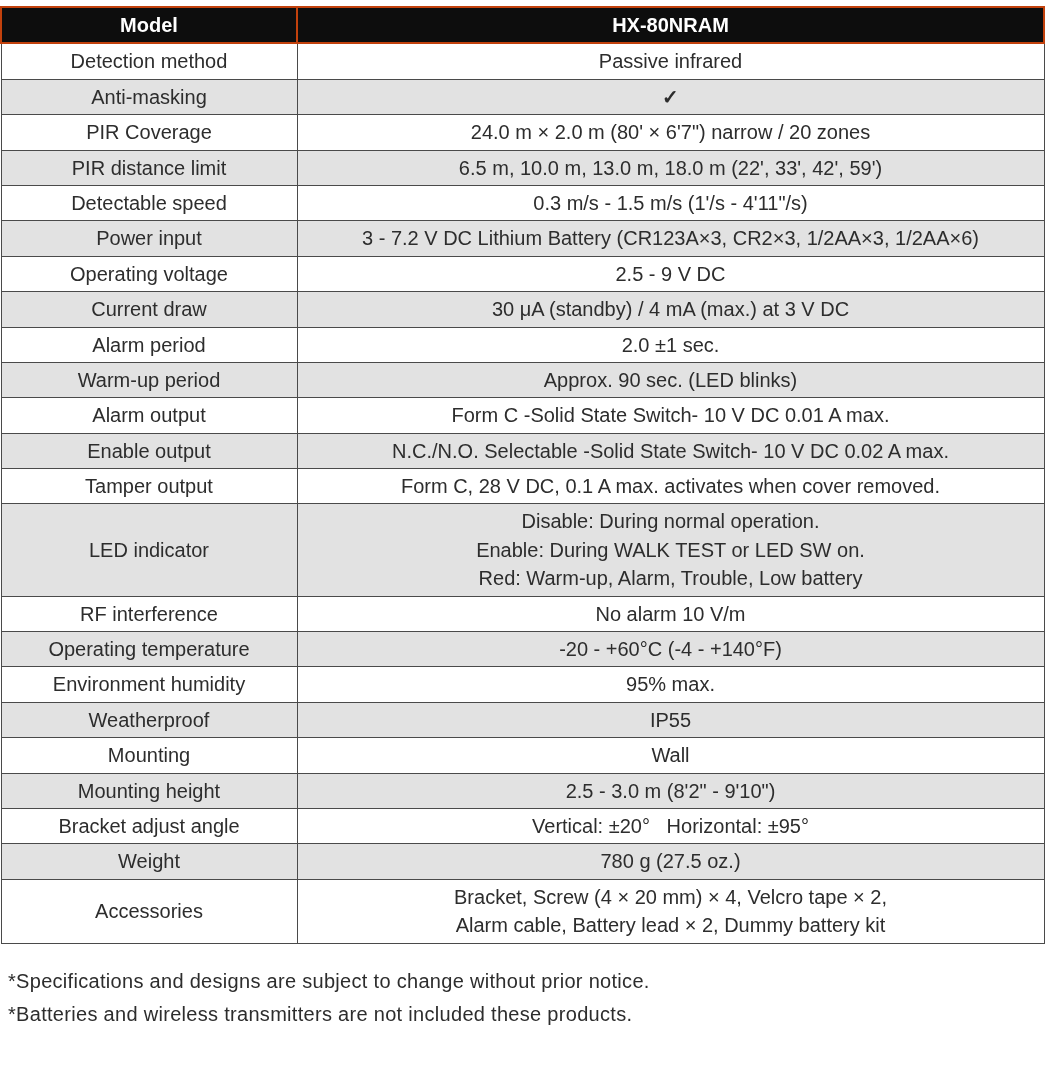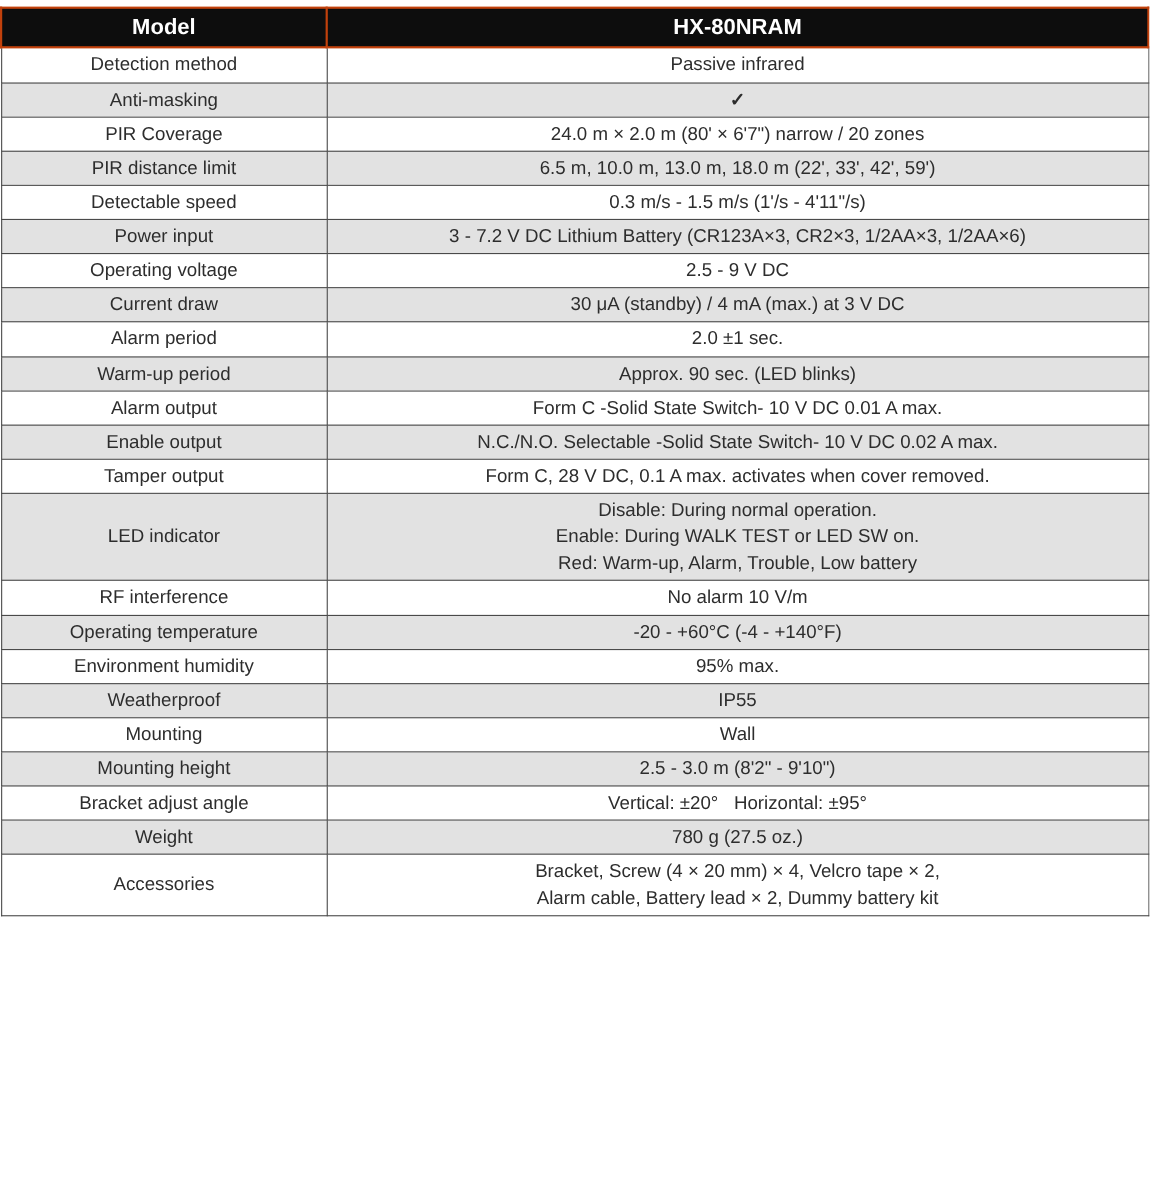--- a/index.html
+++ b/index.html
@@ -36,21 +36,21 @@
   table.spec-table {
     width: 1045px;
     border-collapse: collapse;
     table-layout: fixed;
   }
   table.spec-table th,
   table.spec-table td {
     border: 1px solid #4a4a4a;
     text-align: center;
     vertical-align: middle;
-    font-size: 17px;
+    font-size: 20px;
     line-height: 1.42;
     padding: 3px 6px;
     box-sizing: border-box;
   }
   table.spec-table th {
     background: #0d0d0d;
     color: #ffffff;
     font-size: 20px;
     font-weight: bold;
     border: 2px solid #c2410c;
@@ -184,14 +184,18 @@
         <td class="value">780 g (27.5 oz.)</td>
       </tr>
       <tr>
         <td class="label">Accessories</td>
         <td class="value">Bracket, Screw (4 × 20 mm) × 4, Velcro tape × 2,
 Alarm cable, Battery lead × 2, Dummy battery kit</td>
       </tr>
     </tbody>
   </table>
 
+  <div class="footnotes">
+    <div>*Specifications and designs are subject to change without prior notice.</div>
+    <div>*Batteries and wireless transmitters are not included these products.</div>
+  </div>
 
 </div>
 
 </body></html>

